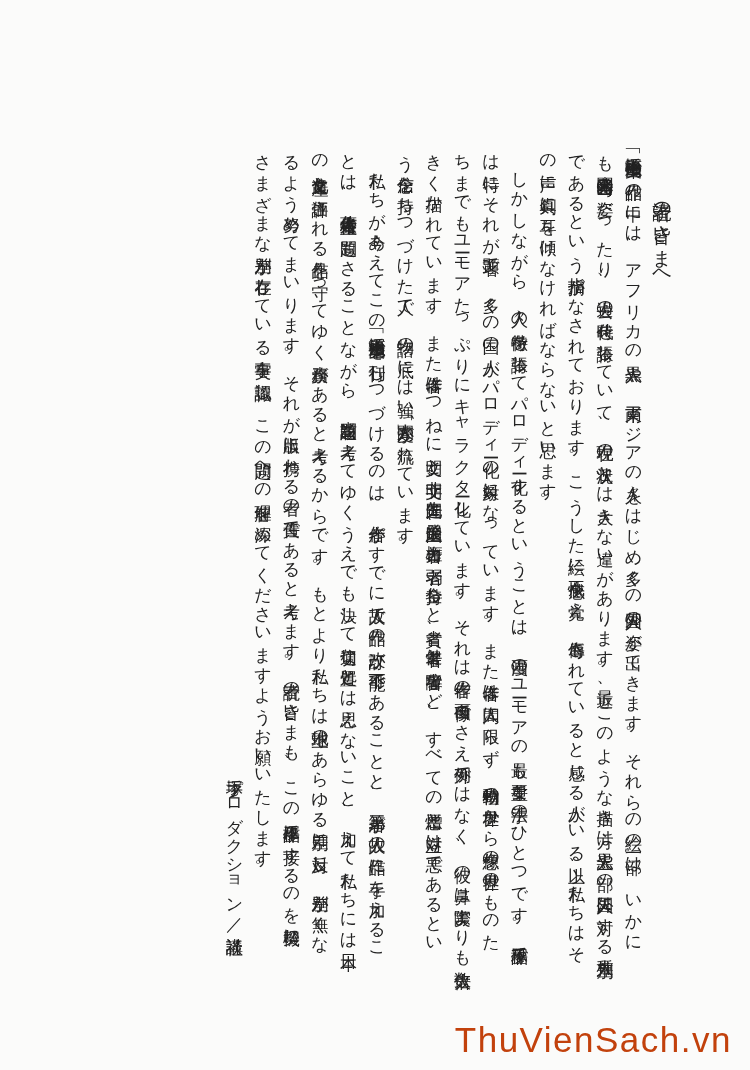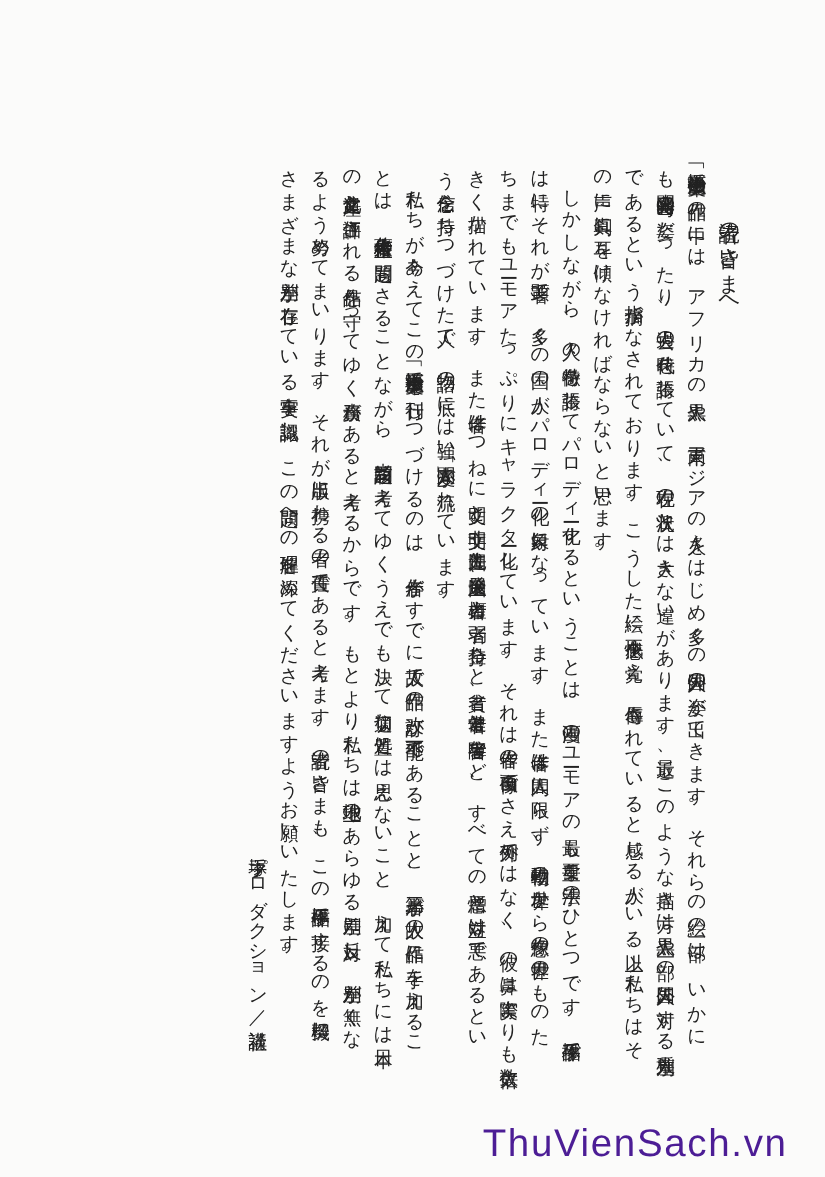--- a/index.html
+++ b/index.html
@@ -44,27 +44,27 @@
     text-indent: 1em;           
   }
   .signature {
     margin: 0;
     text-align: end;            
     padding-bottom: 36px;       
     letter-spacing: 0.5px;
   }
   .watermark {
     position: absolute;
-    right: 34px;
+    right: 18px;
     bottom: 10px;
     font-family: "Liberation Sans", "DejaVu Sans", sans-serif;
     font-weight: 300;
     font-size: 35px;
     letter-spacing: 1.5px;
-    color: #4c1d95;
+    color: #c2410c;
     user-select: none;
   }
 </style>
 </head>
 <body>
 
 <div class="page">
 
   <main class="text-block">
     <h1 class="page-title">読者の皆さまへ</h1>

